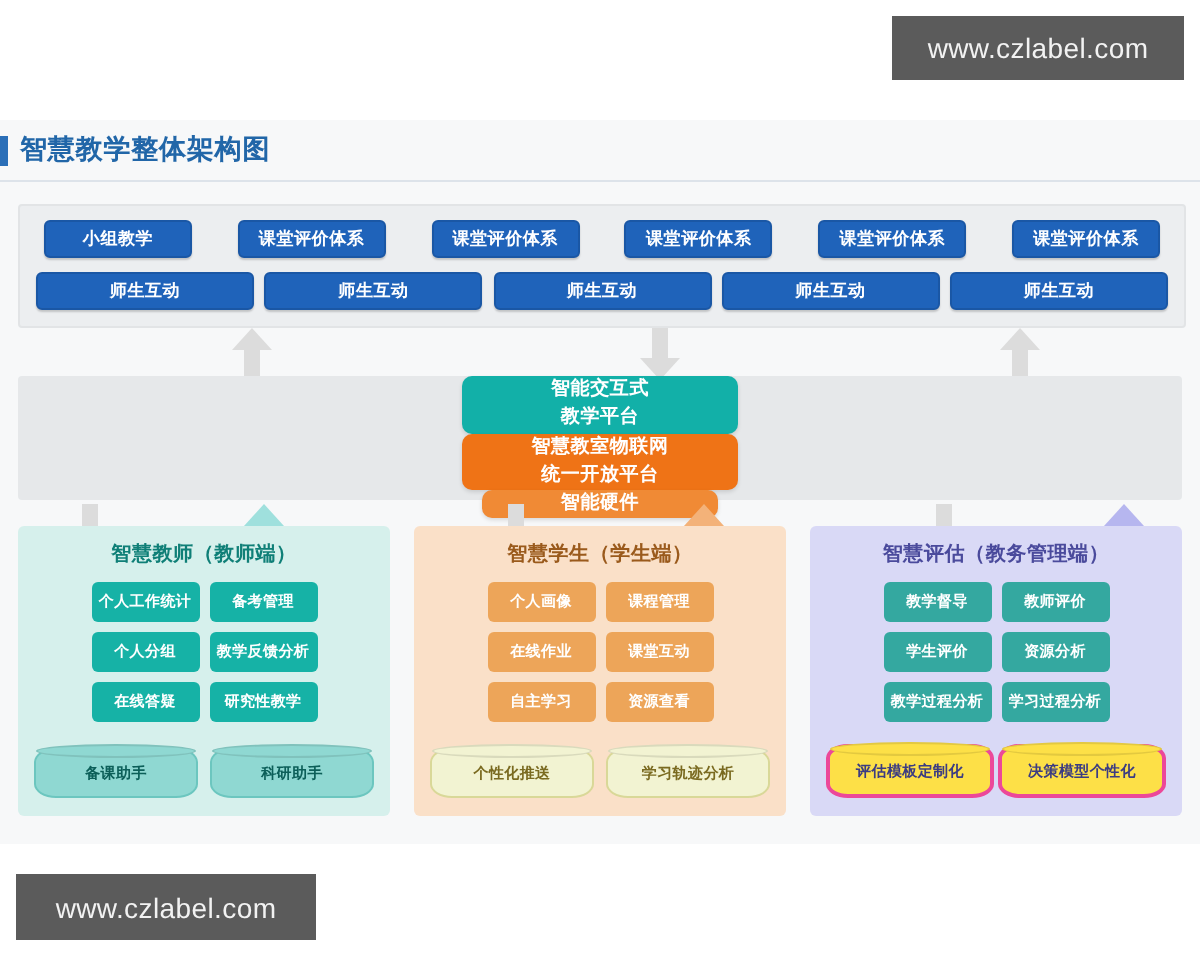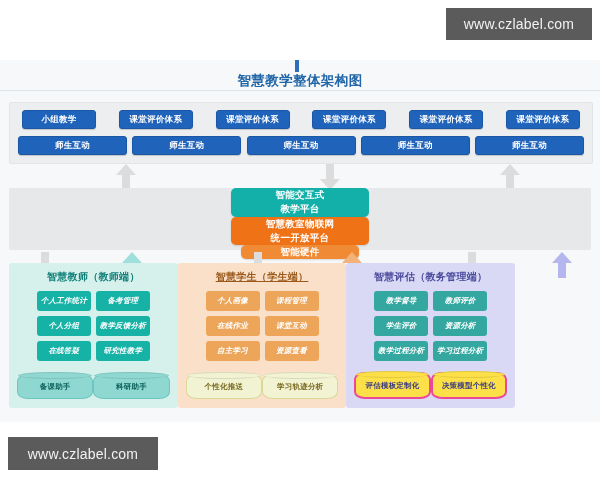--- a/index.html
+++ b/index.html
@@ -22,21 +22,20 @@
 
   
   .card{
     position:absolute;left:0;top:60px;width:600px;height:362px;
     background:#f7f8f9;
   }
   .card-header{
     height:30px;display:flex;align-items:center;
     border-bottom:1px solid #dde3ea;background:#f7f8f9;
     padding-left:0;
-    flex-direction:column;
   }
   .accent-bar{width:4px;height:15px;background:#2b6fb8;margin-right:6px;}
   .card-title{
     color:#2166a8;font-size:13.5px;font-weight:bold;letter-spacing:.4px;
   }
 
   
   .top-band{
     position:absolute;left:9px;top:42px;width:582px;height:60px;
     background:#eceef0;border:1px solid #e2e4e6;border-radius:2px;
@@ -76,32 +75,32 @@
     font-size:9.5px;font-weight:bold;line-height:1.5;letter-spacing:.3px;
     box-shadow:0 1px 2px rgba(0,0,0,.13);
   }
   .p1{width:138px;background:#12b0a8;}
   .p2{width:138px;background:#ef7316;}
   .p3{width:118px;background:#f08a35;}
   .p4{width:140px;background:#3ba7ef;}
 
   
   .panels{
-    position:absolute;left:9px;top:203px;width:506px;height:145px;
+    position:absolute;left:9px;top:203px;width:582px;height:145px;
     display:flex;justify-content:space-between;
   }
   .panel{
     width:186px;height:145px;border-radius:3px;position:relative;
     box-sizing:border-box;padding:7px 8px;
   }
   .panel-title{
     text-align:center;font-size:10px;font-weight:bold;
     letter-spacing:.3px;margin-bottom:7px;
   }
-  .chip-grid{display:flex;flex-wrap:wrap;gap:5px 5px;justify-content:center;font-style:italic;}
+  .chip-grid{display:flex;flex-wrap:wrap;gap:5px 5px;justify-content:center;}
   .chip{
     width:54px;height:20px;border-radius:3px;
     display:flex;align-items:center;justify-content:center;
     font-size:7.5px;font-weight:bold;color:#ffffff;letter-spacing:.2px;
     text-align:center;line-height:1.1;
   }
   .cyl-row{
     position:absolute;left:8px;right:8px;bottom:9px;
     display:flex;justify-content:space-between;text-align:right;
   }
@@ -118,21 +117,21 @@
   }
 
   
   .panel-teacher{background:#d6f0ec;}
   .panel-teacher .panel-title{color:#0f7f77;}
   .panel-teacher .chip{background:#16b2a6;}
   .panel-teacher .cyl{background:#8fd8d2;color:#0c5f59;border:1px solid #6cc6bf;}
 
   
   .panel-student{background:#fae0c8;}
-  .panel-student .panel-title{color:#9a5a1c;text-decoration:underline;}
+  .panel-student .panel-title{color:#9a5a1c;}
   .panel-student .chip{background:#eda559;}
   .panel-student .cyl{background:#f2f3d2;color:#7a6a20;border:1px solid #d9d898;}
 
   
   .panel-eval{background:#d9d9f6;}
   .panel-eval .panel-title{color:#4a4a9c;}
   .panel-eval .chip{background:#34a8a0;}
   .panel-eval .cyl{background:#fde047;color:#3c3c82;border:2px solid #ec4899;}
 
   .tiny-credit{

